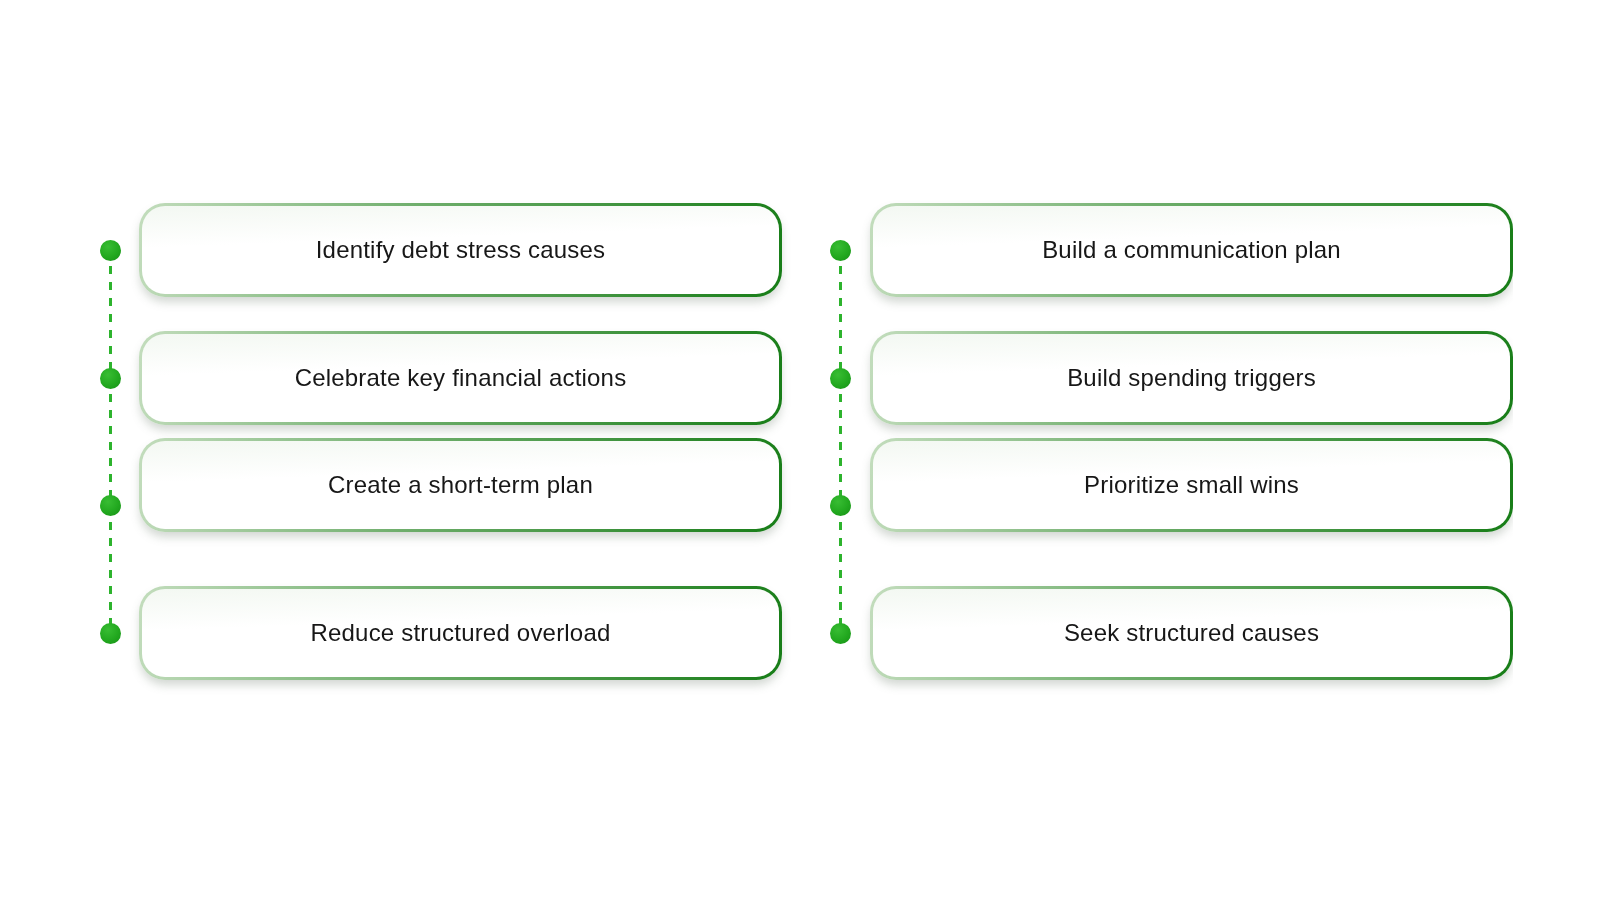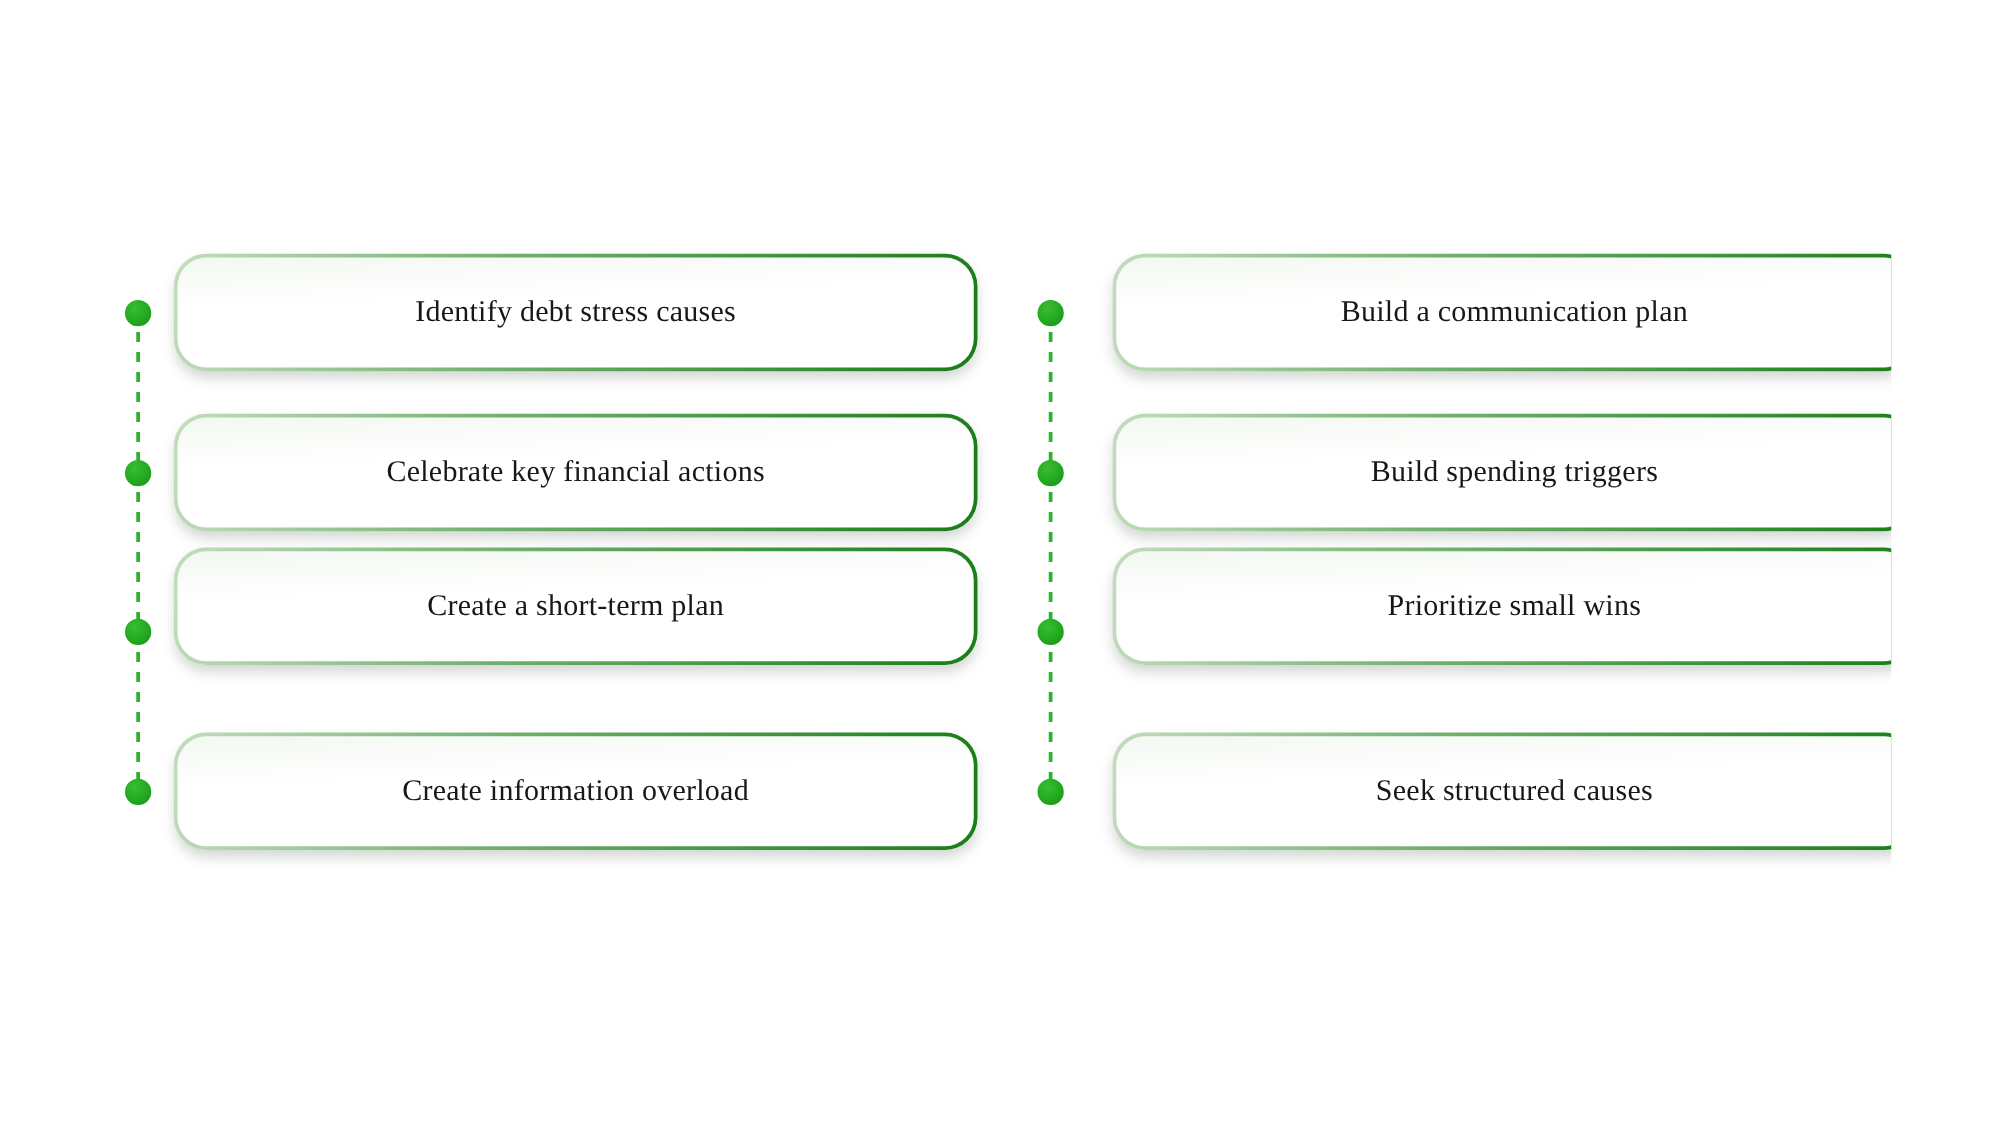--- a/index.html
+++ b/index.html
@@ -5,21 +5,21 @@
   html, body {
     margin: 0;
     padding: 0;
     background: #ffffff;
   }
   .canvas {
     position: relative;
     width: 1513px;
     height: 900px;
     background: var(--background, #ffffff);
-    font-family: Liberation Serif, serif;
+    font-family: Liberation Sans, sans-serif;
     overflow: hidden;
   }
   
   .step-box {
     position: absolute;
     width: 643px;
     height: 94px;
     border-radius: 26px;
     padding: 3px;
     box-sizing: border-box;
@@ -58,21 +58,21 @@
     top: 250px;
     height: 383px;
     background: repeating-linear-gradient(to bottom,
       var(--dash, #2db32d) 0px,
       var(--dash, #2db32d) 8px,
       transparent 8px,
       transparent 16px);
   }
   
   .colL .step-box { left: 139px; }
-  .colR .step-box { left: 870px; margin-left: 20px; }
+  .colR .step-box { left: 870px; }
   .colL .timeline-dot { left: 100px; }
   .colR .timeline-dot { left: 830px; }
   .colL .timeline-connector { left: 109px; }
   .colR .timeline-connector { left: 839px; }
   
   .box-r0 { top: 203px; }
   .box-r1 { top: 331px; }
   .box-r2 { top: 438px; }
   .box-r3 { top: 586px; }
   .dot-r0 { top: 240px; }
@@ -103,21 +103,21 @@
         <span class="step-label">Celebrate key financial actions</span>
       </div>
     </div>
     <div class="step-box box-r2">
       <div class="step-box-inner">
         <span class="step-label">Create a short-term plan</span>
       </div>
     </div>
     <div class="step-box box-r3">
       <div class="step-box-inner">
-        <span class="step-label">Create information overload</span>
+        <span class="step-label">Reduce structured overload</span>
       </div>
     </div>
   </div>
 
   <div class="colR">
     <div class="timeline-connector"></div>
 
     <div class="timeline-dot dot-r0"></div>
     <div class="timeline-dot dot-r1"></div>
     <div class="timeline-dot dot-r2"></div>

